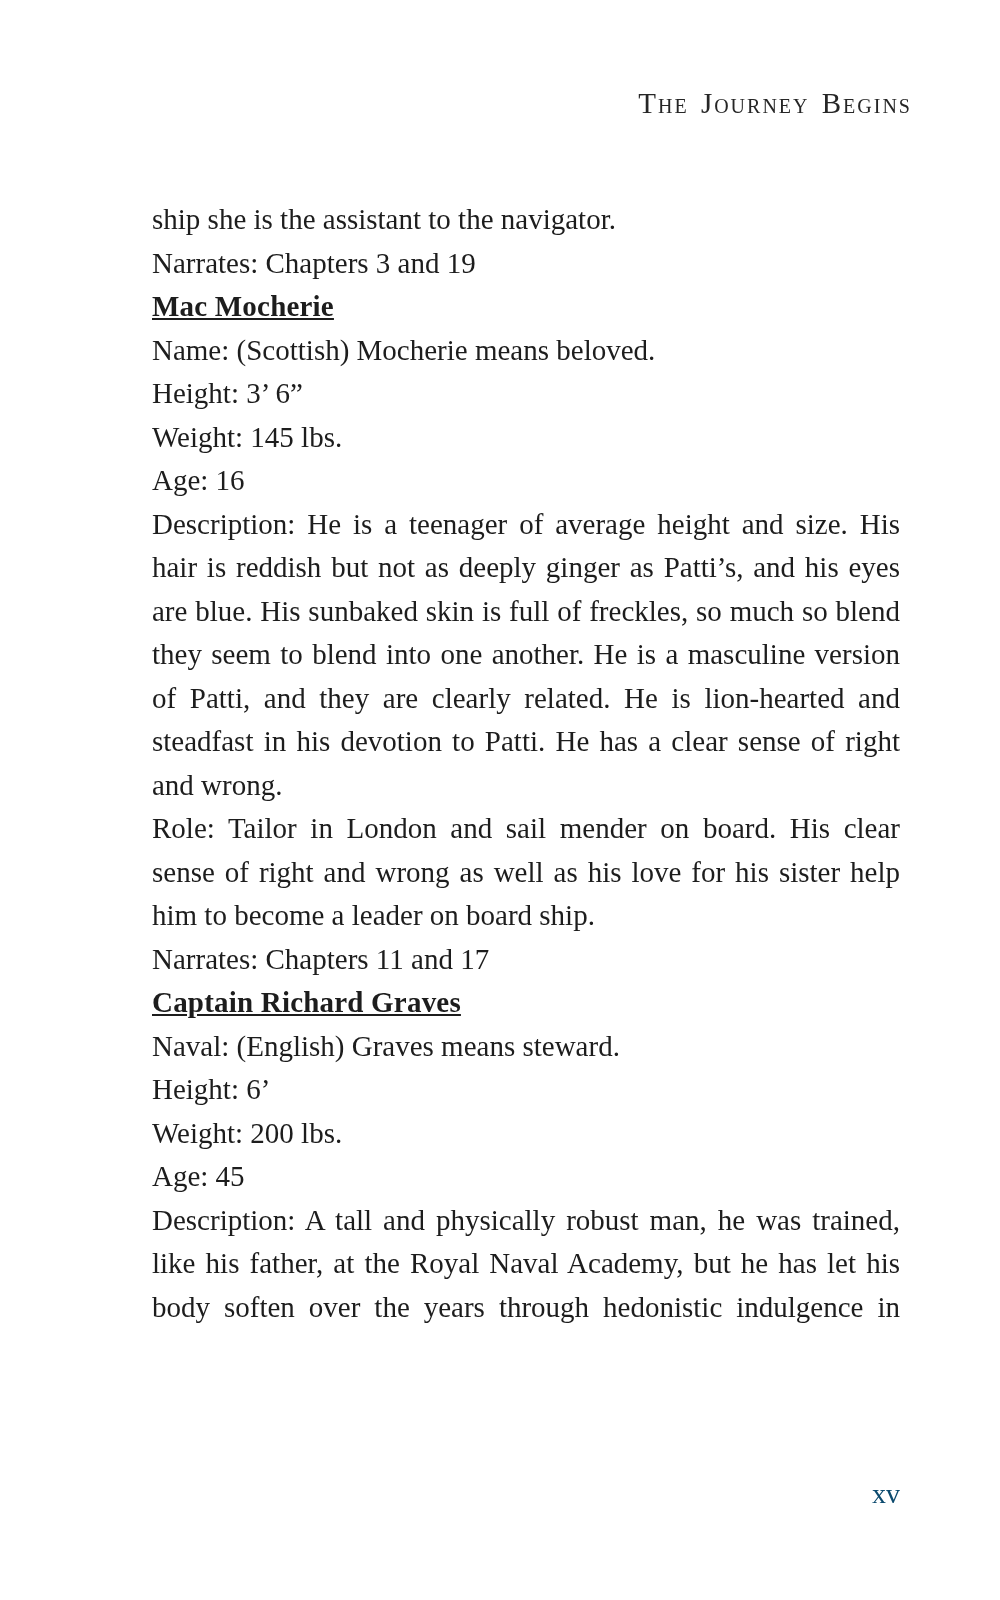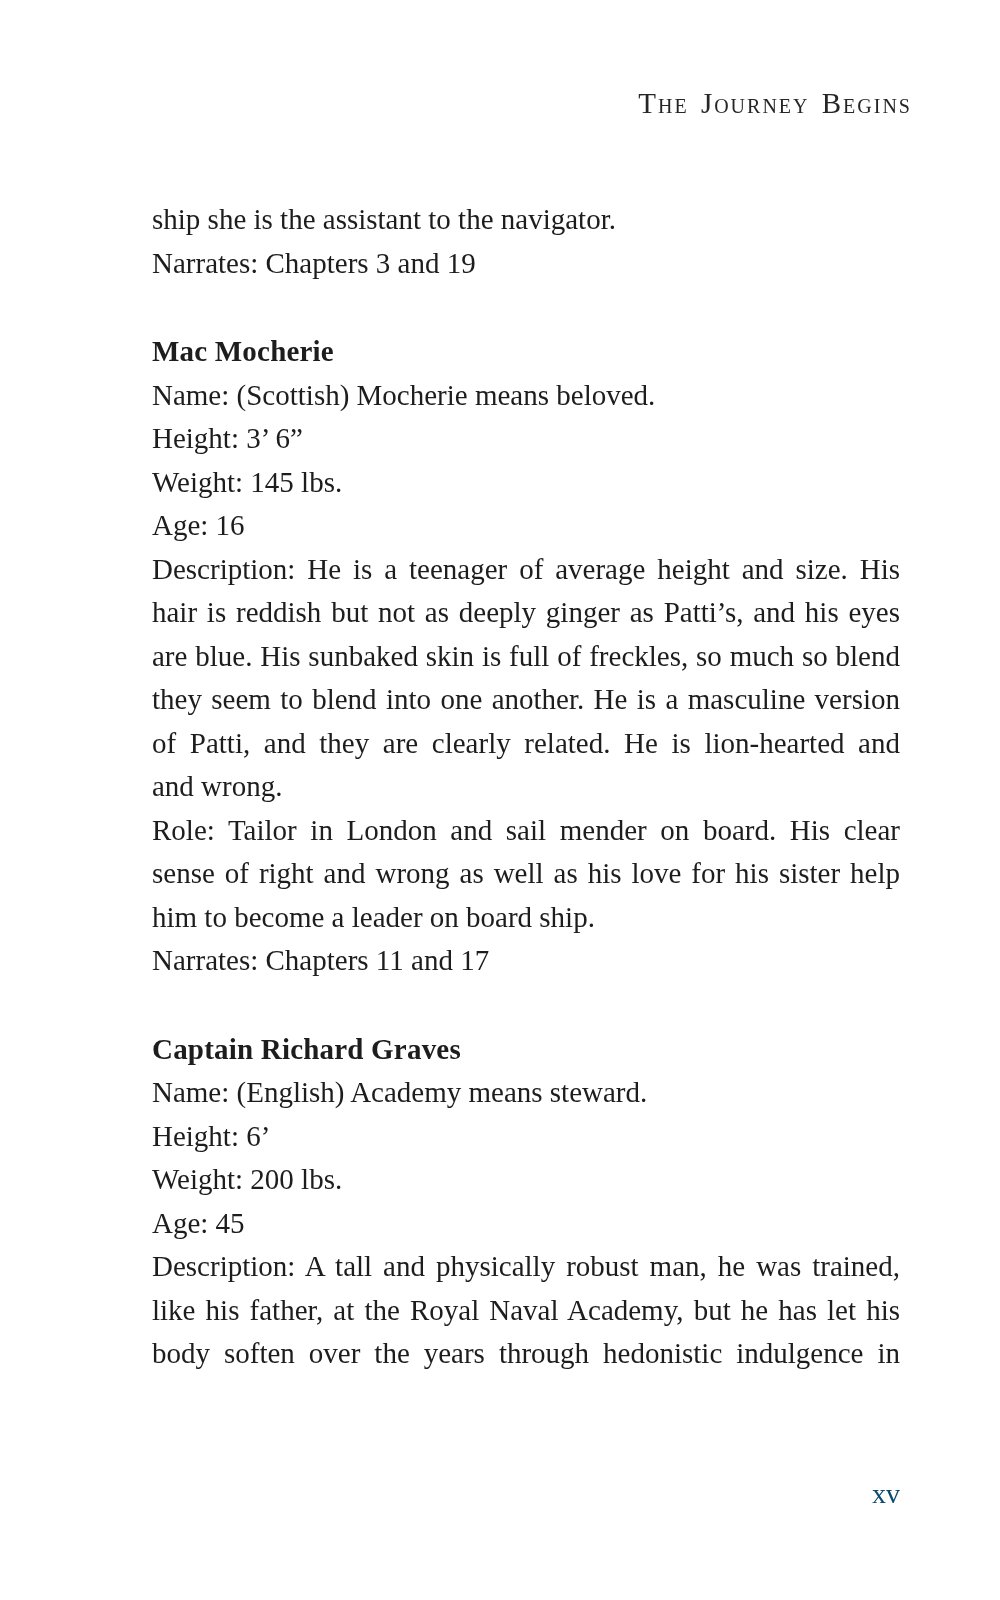--- a/index.html
+++ b/index.html
@@ -45,21 +45,21 @@
     text-align: justify;
     text-align-last: justify;
     text-justify: inter-word;
     font-family: Liberation Serif, serif;
   }
   .line.b {
     font-weight: bold;
     letter-spacing: 0.2px;
   }
   .line.sp {
-    margin-top: 45px;
+    text-decoration: underline;
   }
   .page-number {
     position: absolute;
     top: 1477px;
     left: 152px;
     width: 748px;
     text-align: right;
     font-size: 28px;
     line-height: 1.2;
     color: #0c4a6e;
@@ -77,27 +77,28 @@
       <div class="line b sp">Mac Mocherie</div>
       <div class="line">Name: (Scottish) Mocherie means beloved.</div>
       <div class="line">Height: 3’ 6”</div>
       <div class="line">Weight: 145 lbs.</div>
       <div class="line">Age: 16</div>
       <div class="line j">Description: He is a teenager of average height and size. His</div>
       <div class="line j">hair is reddish but not as deeply ginger as Patti’s, and his eyes</div>
       <div class="line j">are blue. His sunbaked skin is full of freckles, so much so blend</div>
       <div class="line j">they seem to blend into one another. He is a masculine version</div>
       <div class="line j">of Patti, and they are clearly related. He is lion-hearted and</div>
+      <div class="line j">steadfast in his devotion to Patti. He has a clear sense of right</div>
       <div class="line">and wrong.</div>
       <div class="line j">Role: Tailor in London and sail mender on board. His clear</div>
       <div class="line j">sense of right and wrong as well as his love for his sister help</div>
       <div class="line">him to become a leader on board ship.</div>
       <div class="line">Narrates: Chapters 11 and 17</div>
       <div class="line b sp">Captain Richard Graves</div>
-      <div class="line">Name: (English) Academy means steward.</div>
+      <div class="line">Naval: (English) Graves means steward.</div>
       <div class="line">Height: 6’</div>
       <div class="line">Weight: 200 lbs.</div>
       <div class="line">Age: 45</div>
       <div class="line j">Description: A tall and physically robust man, he was trained,</div>
       <div class="line j">like his father, at the Royal Naval Academy, but he has let his</div>
       <div class="line j">body soften over the years through hedonistic indulgence in</div>
     </main>
 
   <div class="page-number">xv</div>
 </div>

